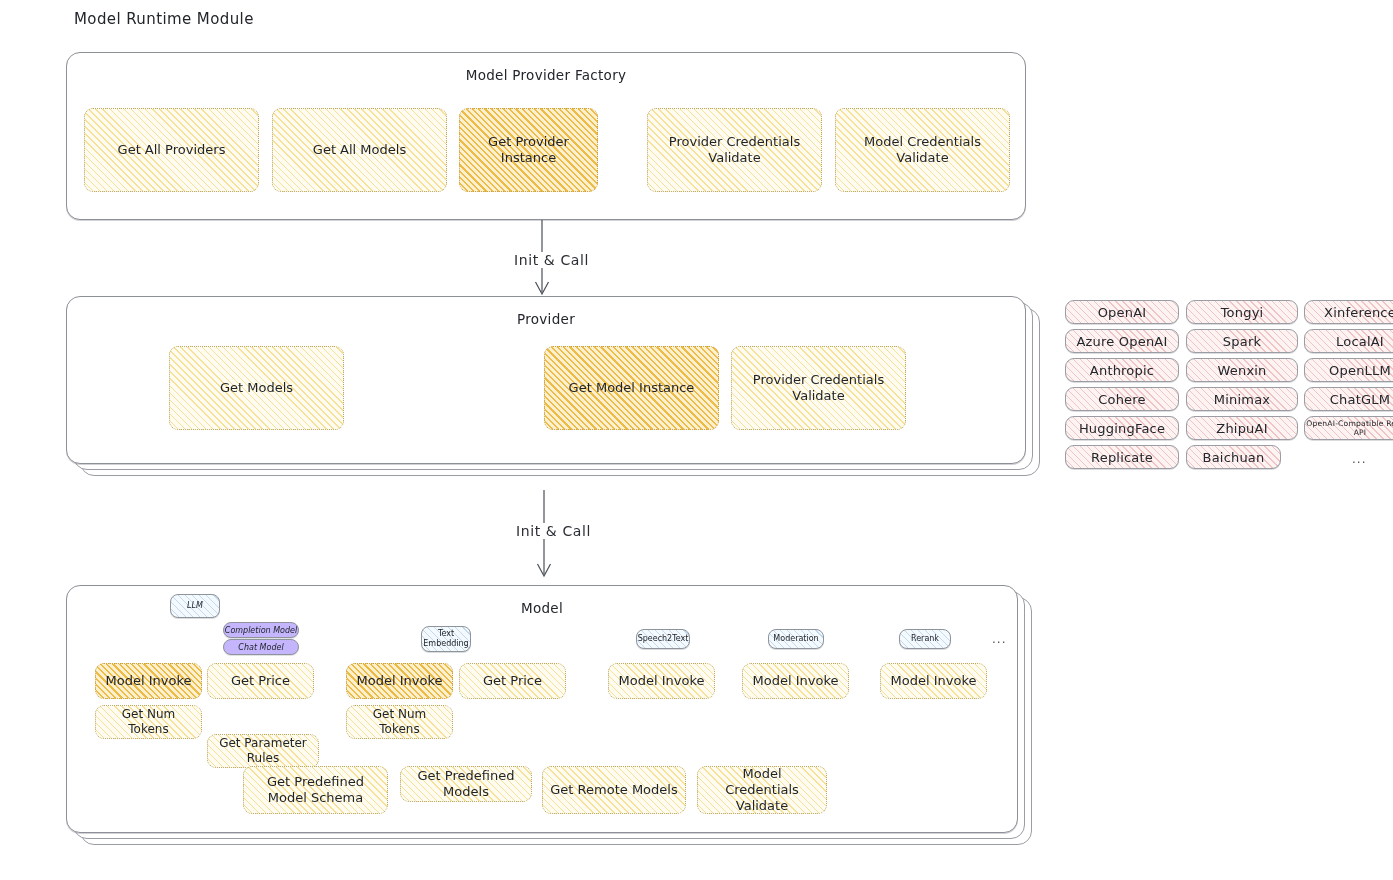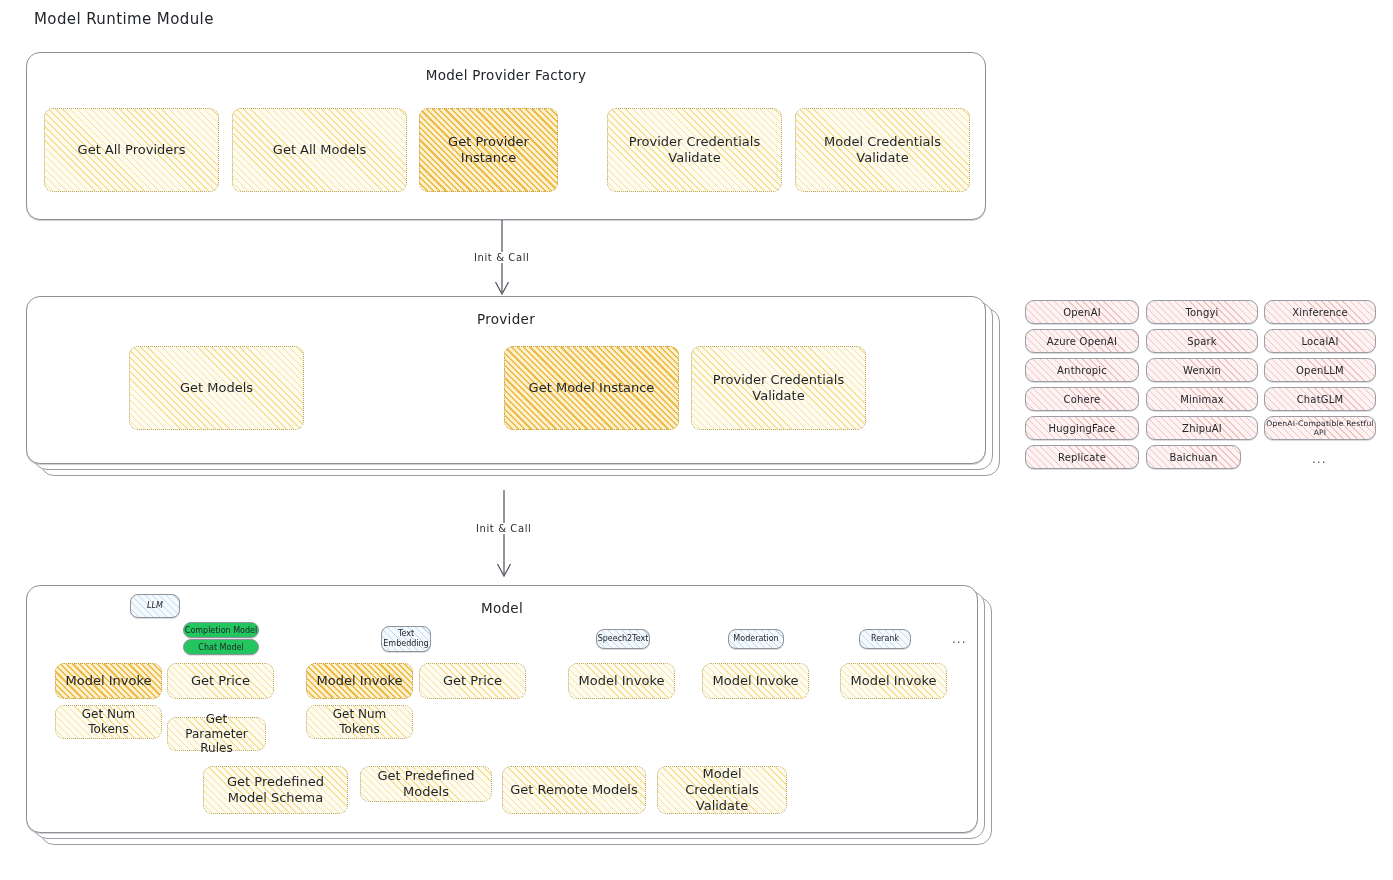--- a/index.html
+++ b/index.html
@@ -2,21 +2,21 @@
 <html><head>
 <meta charset="utf-8">
 <title>Model Runtime Module</title>
 <style>
   html,body{margin:0;padding:0;background:#ffffff;}
   body{
     width:1393px;height:880px;position:relative;overflow:hidden;
     font-family:"DejaVu Sans","Liberation Sans",sans-serif;
     color:#1f2328;
   }
-  .canvas{position:absolute;inset:0;}
+  .canvas{position:absolute;inset:0;margin-left:40px;}
 
   
   #page-title{
     position:absolute;left:34px;top:10px;
     font-size:15px;letter-spacing:.4px;color:#22262b;font-weight:400;
   }
 
   
   .panel{
     position:absolute;background:#fff;border:1.1px solid #8d9096;
@@ -58,21 +58,21 @@
     border-color:#c9a martial;
     border:1.4px dotted #c3a149;
   }
   .node.small{font-size:12px;}
 
   
   .chip{
     position:absolute;box-sizing:border-box;
     display:flex;align-items:center;justify-content:center;text-align:center;
     border-radius:9px;border:1.1px solid #9a9da3;
-    font-size:10px;color:#23262b;letter-spacing:.2px;
+    font-size:13px;color:#23262b;letter-spacing:.2px;
     background-color:#fdf3f3;
     background-image:repeating-linear-gradient(45deg,
       rgba(226,138,138,.45) 0, rgba(226,138,138,.45) 1px,
       rgba(255,255,255,0) 1px, rgba(255,255,255,0) 5px);
     box-shadow:0 1px 0 rgba(140,140,148,.3);
   }
   .chip.tight{font-size:7.6px;}
 
   
   .mchip{
@@ -83,31 +83,32 @@
     background-color:#f3f9fd;
     background-image:repeating-linear-gradient(45deg,
       rgba(120,170,215,.40) 0, rgba(120,170,215,.40) 1px,
       rgba(255,255,255,0) 1px, rgba(255,255,255,0) 5px);
     box-shadow:0 1px 0 rgba(140,140,148,.3);
   }
   
   .wchip{
     position:absolute;box-sizing:border-box;
     display:flex;align-items:center;justify-content:center;text-align:center;
-    border-radius:8px;border:1.1px solid #8e949c;background:#22c55e;
+    border-radius:8px;border:1.1px solid #8e949c;background:#c4b5fd;
     font-size:8px;color:#23262b;
     box-shadow:0 1px 0 rgba(140,140,148,.25);
+    font-style:italic;
   }
 
   .ellipsis{position:absolute;font-size:12px;color:#4a4f57;letter-spacing:1px;}
 
   
   .arrow{position:absolute;}
   .arrow-label{
-    position:absolute;font-size:10px;color:#2a2e34;letter-spacing:.6px;
+    position:absolute;font-size:14px;color:#2a2e34;letter-spacing:.6px;
     white-space:nowrap;background:#fff;padding:0 3px;
   }
 </style>
 </head>
 <body>
 
 <div class="canvas">
 
   <div id="page-title">Model Runtime Module</div>
 
@@ -244,21 +245,21 @@
 
   <div class="node g" style="left:55px;top:663px;width:107px;height:36px;">
     <span>Model Invoke</span>
     </div>
   <div class="node y" style="left:167px;top:663px;width:107px;height:36px;">
     <span>Get Price</span>
     </div>
   <div class="node y small" style="left:55px;top:705px;width:107px;height:34px;">
     <span>Get Num Tokens</span>
     </div>
-  <div class="node y small" style="left:167px;top:717px;width:99px;height:34px;">
+  <div class="node y small" style="left:167px;top:734px;width:112px;height:34px;">
     <span>Get Parameter Rules</span>
     </div>
 
   <div class="node g" style="left:306px;top:663px;width:107px;height:36px;">
     <span>Model Invoke</span>
     </div>
   <div class="node y" style="left:419px;top:663px;width:107px;height:36px;">
     <span>Get Price</span>
     </div>
   <div class="node y small" style="left:306px;top:705px;width:107px;height:34px;">

